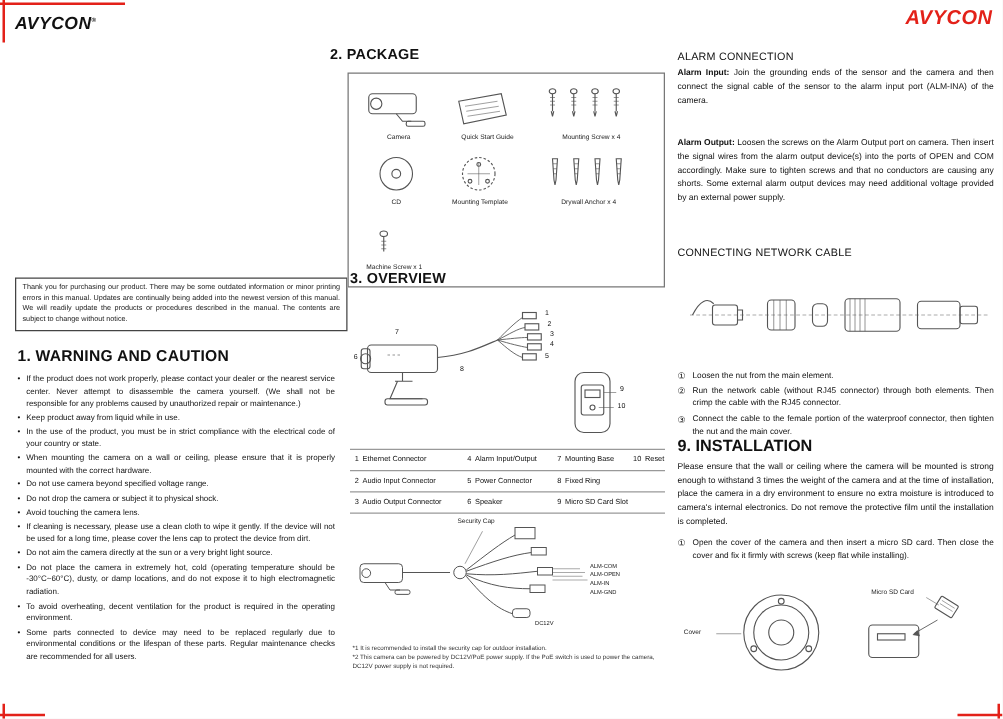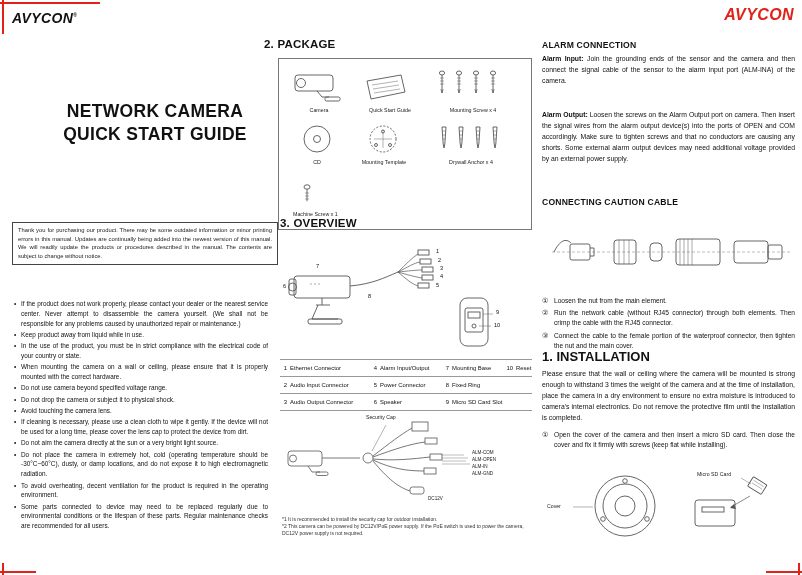--- a/index.html
+++ b/index.html
@@ -8,21 +8,21 @@
   .abs{position:absolute}
   .corner{position:absolute;background:#e32119}
 
   .logo{font-style:italic;font-weight:800;letter-spacing:.4px;white-space:nowrap}
   .logo .reg{font-size:5px;vertical-align:super;font-style:normal}
   .red{color:#e32119}
 
   .title{font-size:17.5px;font-weight:700;text-align:center;line-height:1.32;letter-spacing:.3px}
   .h-big{font-size:12.5px;font-weight:700;letter-spacing:.2px}
   .h-mid{font-size:11.5px;font-weight:700;letter-spacing:.2px}
-  .h-sm{font-size:8.6px;font-weight:700;letter-spacing:.2px}
+  .h-sm{font-size:8.6px;font-weight:400;letter-spacing:.2px}
 
   .notice{font-size:5.8px;line-height:1.5;border:1px solid #444;padding:3px 5px;text-align:justify;color:#222}
   .bullets{list-style:none;margin:0;padding:0;font-size:6.4px;line-height:1.53;text-align:justify}
   .bullets li{position:relative;padding-left:7px;margin-bottom:1.5px}
   .bullets li::before{content:"\2022";position:absolute;left:0;top:0}
 
   .pkg-box{border:1px solid #777;background:#fff}
   .cap{position:absolute;font-size:5.3px;color:#222;text-align:center}
 
   .fig svg{display:block;width:100%;height:100%}
@@ -55,27 +55,24 @@
   <div class="corner" style="right:0;bottom:2px;width:36px;height:2px"></div>
   <div class="corner" style="right:2px;bottom:0;width:2px;height:12px"></div>
 
   <div class="abs logo" style="left:12px;top:10px;font-size:14px;color:#111">
     <span>AVYCON</span><span class="reg">®</span>
   </div>
   <div class="abs logo red" style="right:8px;top:6px;font-size:16px">
     <span>AVYCON</span>
   </div>
 
-  <div class="abs title" style="left:36px;top:100px;width:238px">
-    <div>NETWORK CAMERA</div>
-    <div>QUICK START GUIDE</div>
-  </div>
 
   <div class="abs notice" style="left:12px;top:222px;width:254px">Thank you for purchasing our product. There may be some outdated information or minor printing errors in this manual. Updates are continually being added into the newest version of this manual. We will readily update the products or procedures described in the manual. The contents are subject to change without notice.</div>
 
+  <div class="abs h-big" style="left:14px;top:278px">1. WARNING AND CAUTION</div>
 
   <ul class="abs bullets" style="left:14px;top:299px;width:254px">
     <li>If the product does not work properly, please contact your dealer or the nearest service center. Never attempt to disassemble the camera yourself. (We shall not be responsible for any problems caused by unauthorized repair or maintenance.)</li>
     <li>Keep product away from liquid while in use.</li>
     <li>In the use of the product, you must be in strict compliance with the electrical code of your country or state.</li>
     <li>When mounting the camera on a wall or ceiling, please ensure that it is properly mounted with the correct hardware.</li>
     <li>Do not use camera beyond specified voltage range.</li>
     <li>Do not drop the camera or subject it to physical shock.</li>
     <li>Avoid touching the camera lens.</li>
     <li>If cleaning is necessary, please use a clean cloth to wipe it gently. If the device will not be used for a long time, please cover the lens cap to protect the device from dirt.</li>
@@ -312,21 +309,21 @@
   <p class="abs body-p" style="left:542px;top:54px;width:253px;margin:0">
     <b>Alarm Input:</b>
     <span>Join the grounding ends of the sensor and the camera and then connect the signal cable of the sensor to the alarm input port (ALM-INA) of the camera.</span>
   </p>
 
   <p class="abs body-p" style="left:542px;top:110px;width:253px;margin:0">
     <b>Alarm Output:</b>
     <span>Loosen the screws on the Alarm Output port on camera. Then insert the signal wires from the alarm output device(s) into the ports of OPEN and COM accordingly. Make sure to tighten screws and that no conductors are causing any shorts. Some external alarm output devices may need additional voltage provided by an external power supply.</span>
   </p>
 
-  <div class="abs h-sm" style="left:542px;top:197px">CONNECTING CAUTION CABLE</div>
+  <div class="abs h-sm" style="left:542px;top:197px">CONNECTING NETWORK CABLE</div>
 
   <div class="abs fig" style="left:552px;top:214px;width:240px;height:76px">
     <svg viewBox="0 0 240 76">
       <g stroke="#555" fill="none" stroke-width="0.9">
         <path d="M0 38 H240" stroke-dasharray="3 2" stroke-width="0.4"></path>
         <g>
           <path d="M2 38 C 8 26, 14 24, 19 29"></path>
           <rect x="18" y="30" width="20" height="16" rx="2"></rect>
           <path d="M38 34 h4 v8 h-4"></path>
         </g>
@@ -357,21 +354,21 @@
     <div class="step">
       <span class="mk">②</span>
       <span>Run the network cable (without RJ45 connector) through both elements. Then crimp the cable with the RJ45 connector.</span>
     </div>
     <div class="step">
       <span class="mk">③</span>
       <span>Connect the cable to the female portion of the waterproof connector, then tighten the nut and the main cover.</span>
     </div>
   </div>
 
-  <div class="abs" style="left:542px;top:349px;font-size:13px;font-weight:700">1. INSTALLATION</div>
+  <div class="abs" style="left:542px;top:349px;font-size:13px;font-weight:700">9. INSTALLATION</div>
 
   <div class="abs body-p" style="left:542px;top:369px;width:253px">Please ensure that the wall or ceiling where the camera will be mounted is strong enough to withstand 3 times the weight of the camera and at the time of installation, place the camera in a dry environment to ensure no extra moisture is introduced to camera's internal electronics. Do not remove the protective film until the installation is completed.</div>
 
   <div class="abs step" style="left:542px;top:430px;width:253px">
     <span class="mk">①</span>
     <span>Open the cover of the camera and then insert a micro SD card. Then close the cover and fix it firmly with screws (keep flat while installing).</span>
   </div>
 
   <div class="abs fig" style="left:545px;top:456px;width:250px;height:96px">
     <svg viewBox="0 0 250 96">

